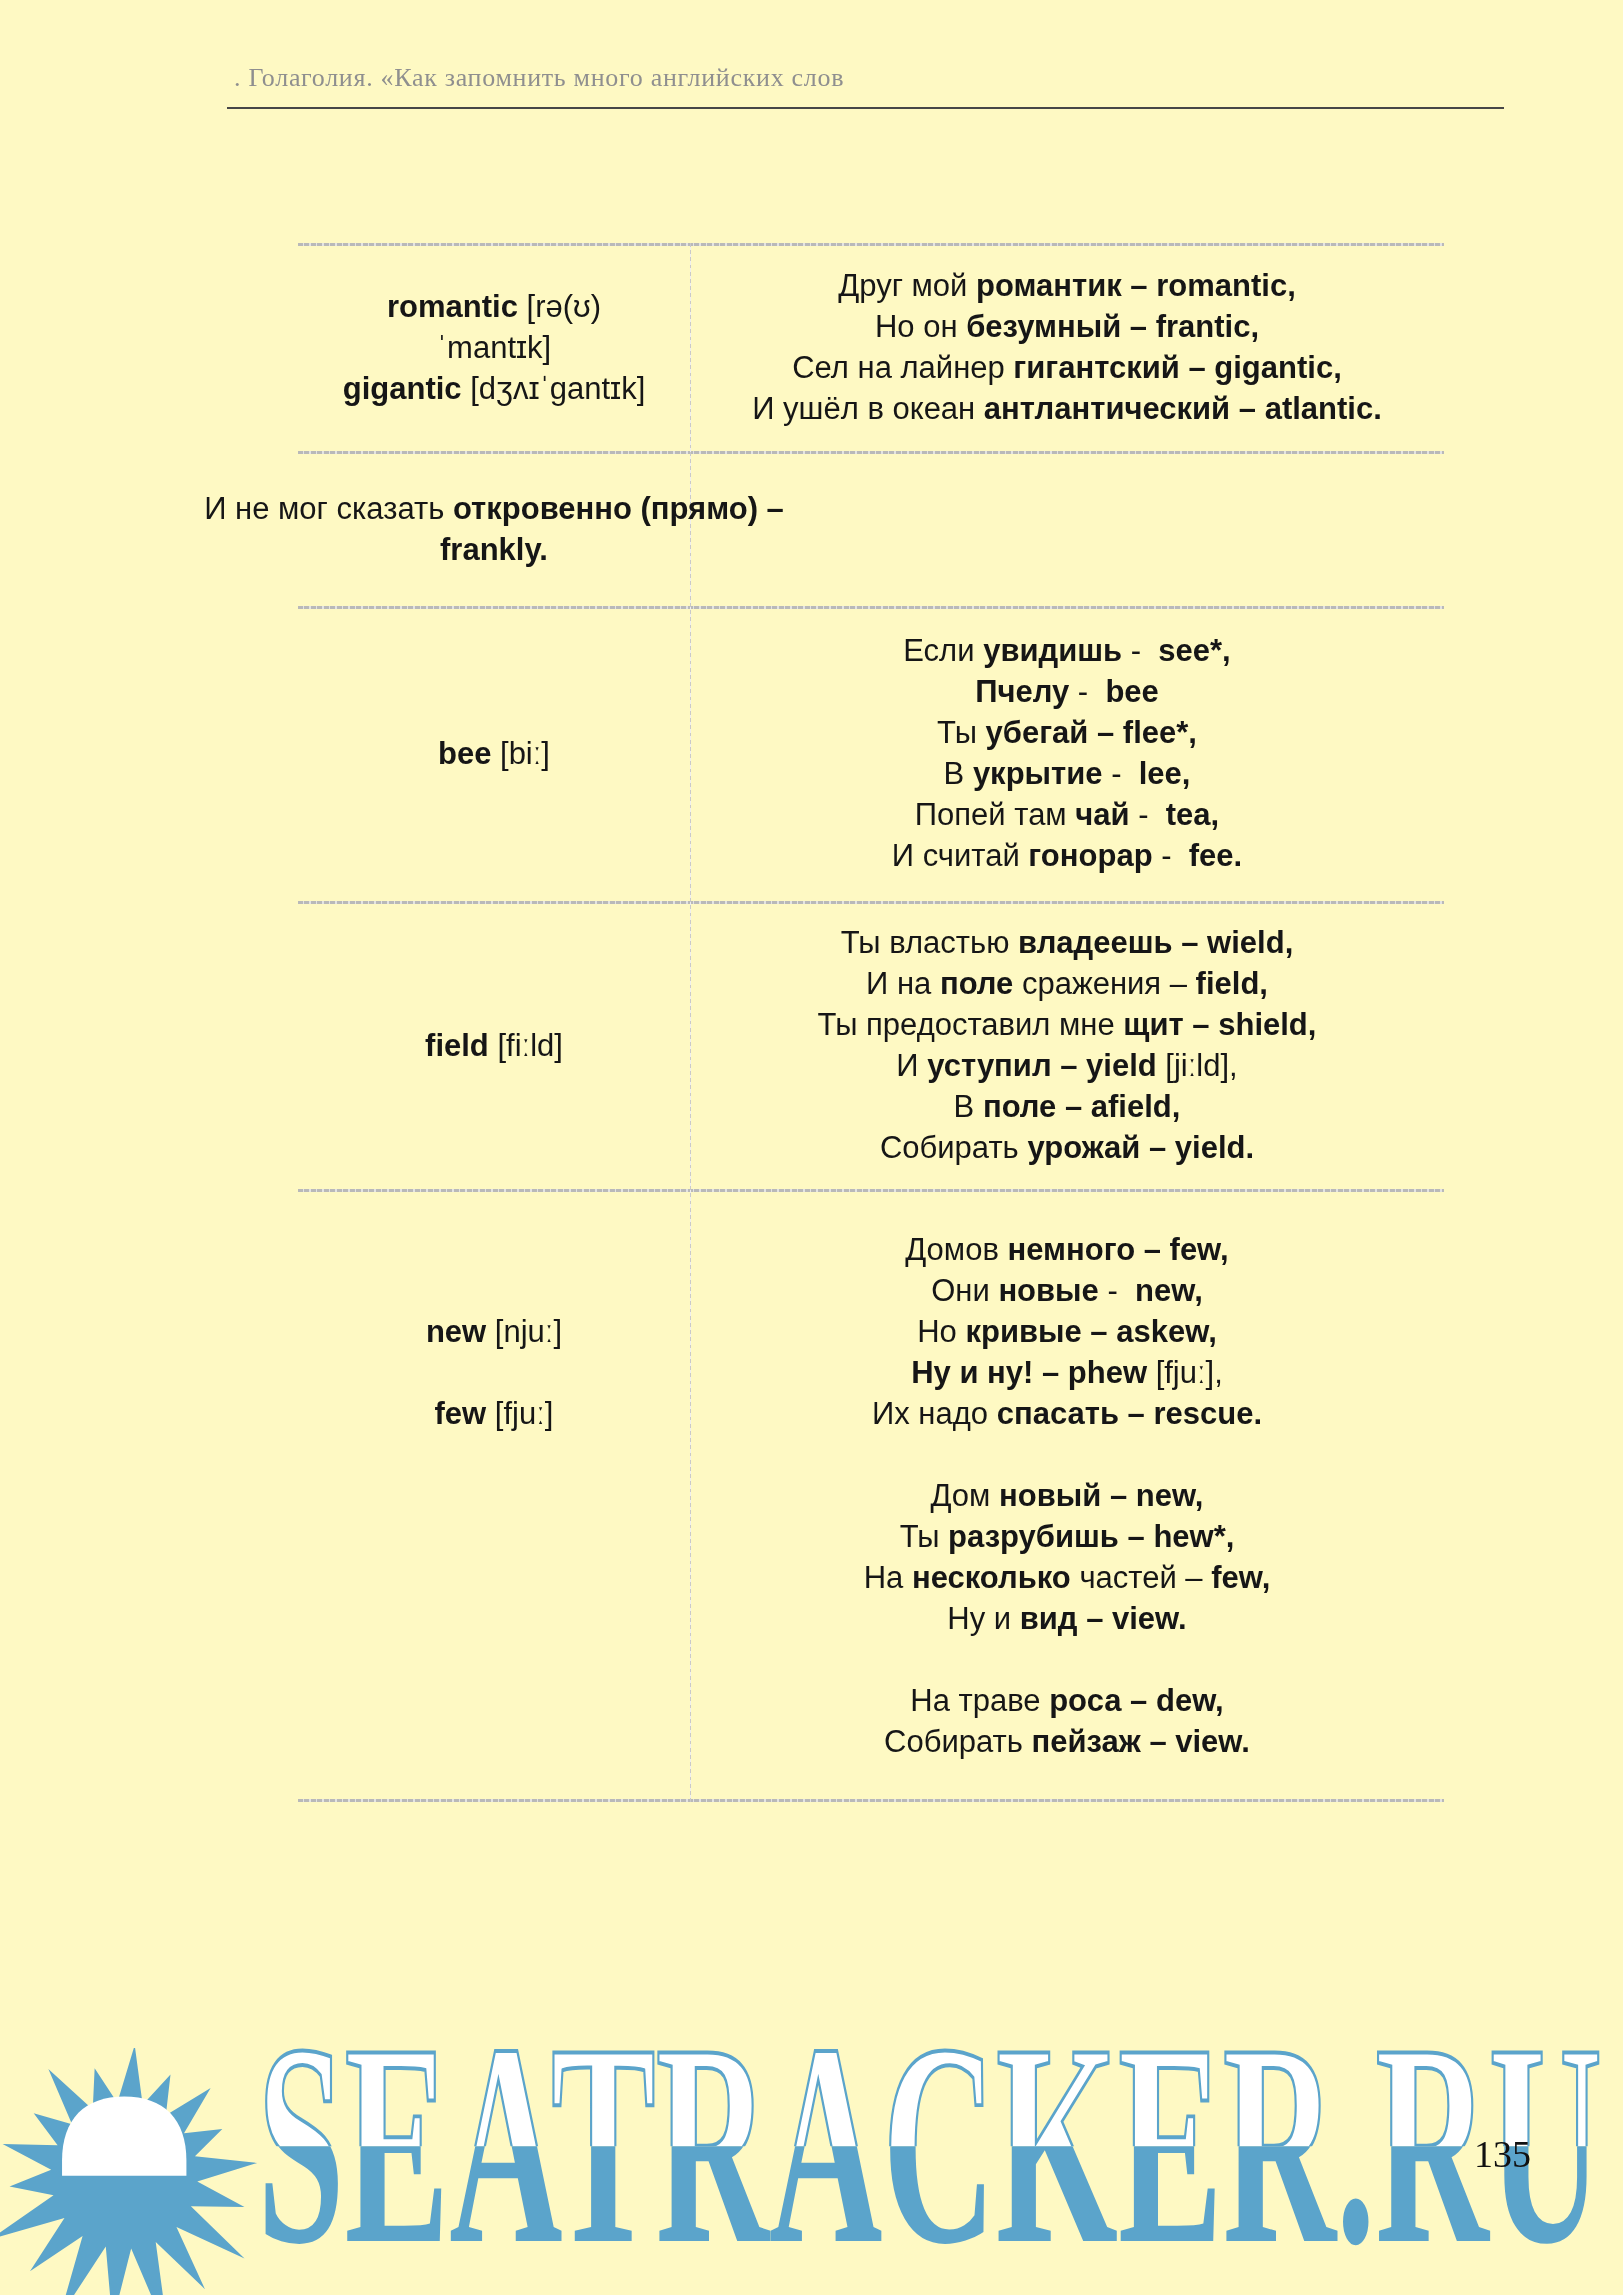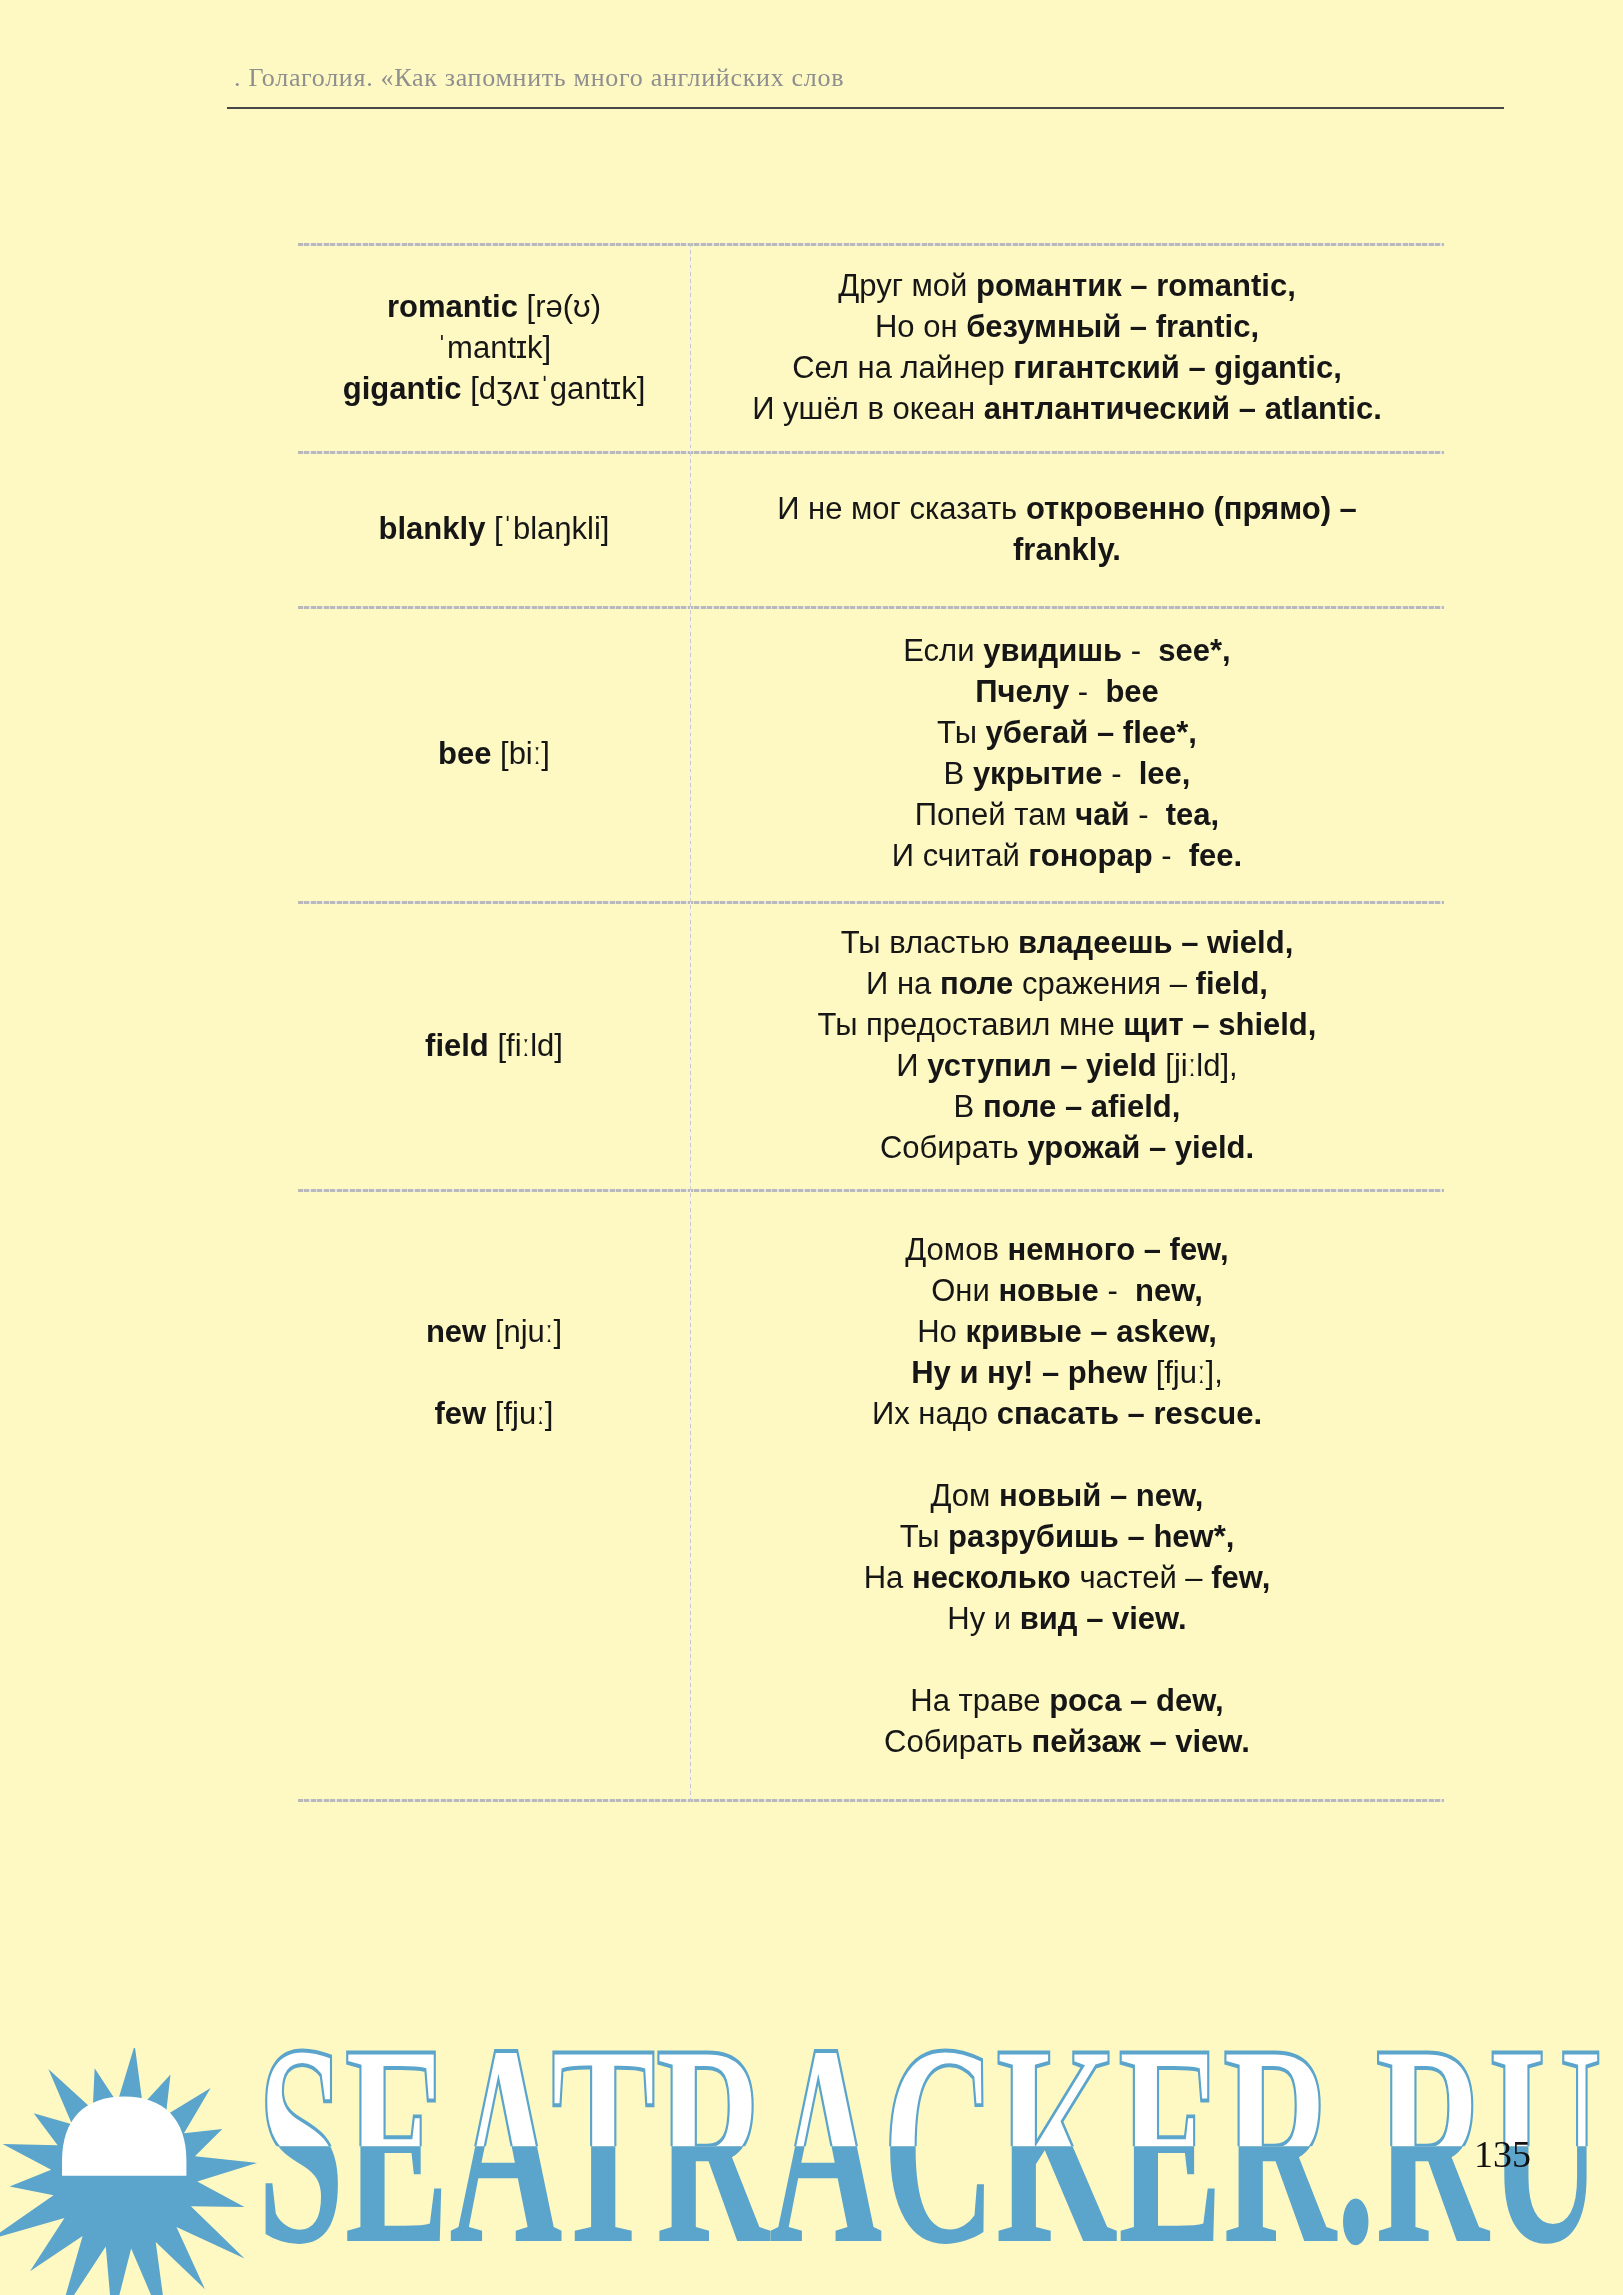--- a/index.html
+++ b/index.html
@@ -130,23 +130,20 @@
         </div>
       <div class="cell">
           <div class="line"><span>Друг мой </span><b>романтик – romantic,</b></div>
           <div class="line"><span>Но он </span><b>безумный – frantic,</b></div>
           <div class="line"><span>Сел на лайнер </span><b>гигантский – gigantic,</b></div>
           <div class="line"><span>И ушёл в океан </span><b>антлантический – atlantic.</b></div>
         </div>
     </div>
     <div class="row" style="top:208px;height:155px">
       <div class="cell">
-          <div class="line"><b>blankly</b><span> [ˈblaŋkli]</span></div>
-        </div>
-      <div class="cell">
           <div class="line"><span>И не мог сказать </span><b>откровенно (прямо) –</b></div>
           <div class="line"><b>frankly.</b></div>
         </div>
     </div>
     <div class="row" style="top:363px;height:294px">
       <div class="cell">
           <div class="line"><b>bee</b><span> [biː]</span></div>
         </div>
       <div class="cell">
           <div class="line"><span>Если </span><b>увидишь</b><span> - &nbsp;</span><b>see*,</b></div>

